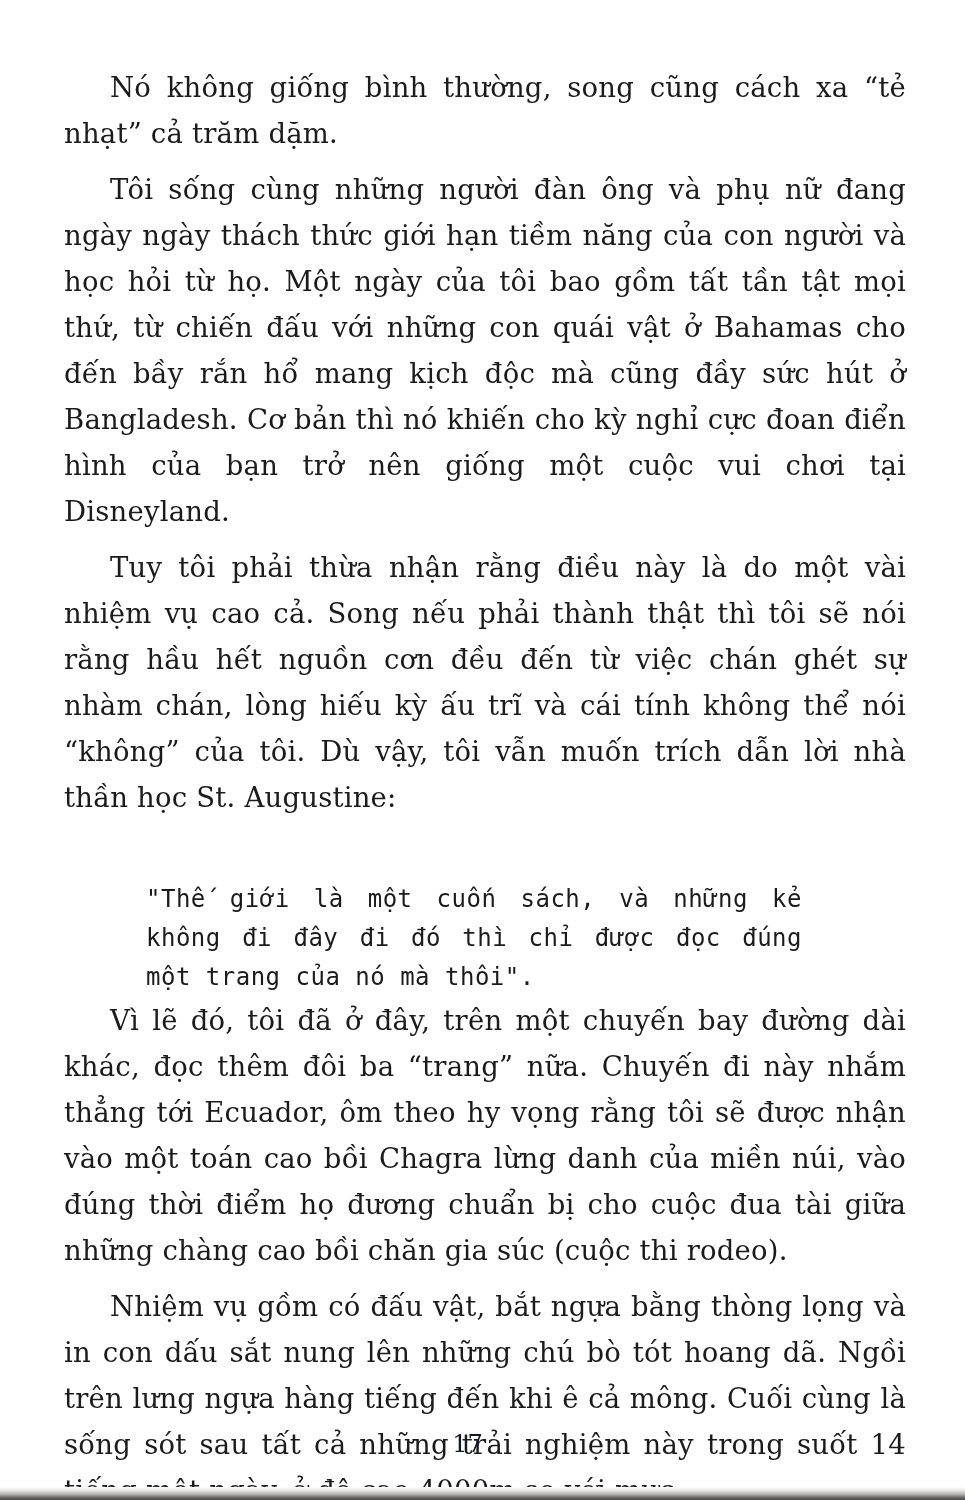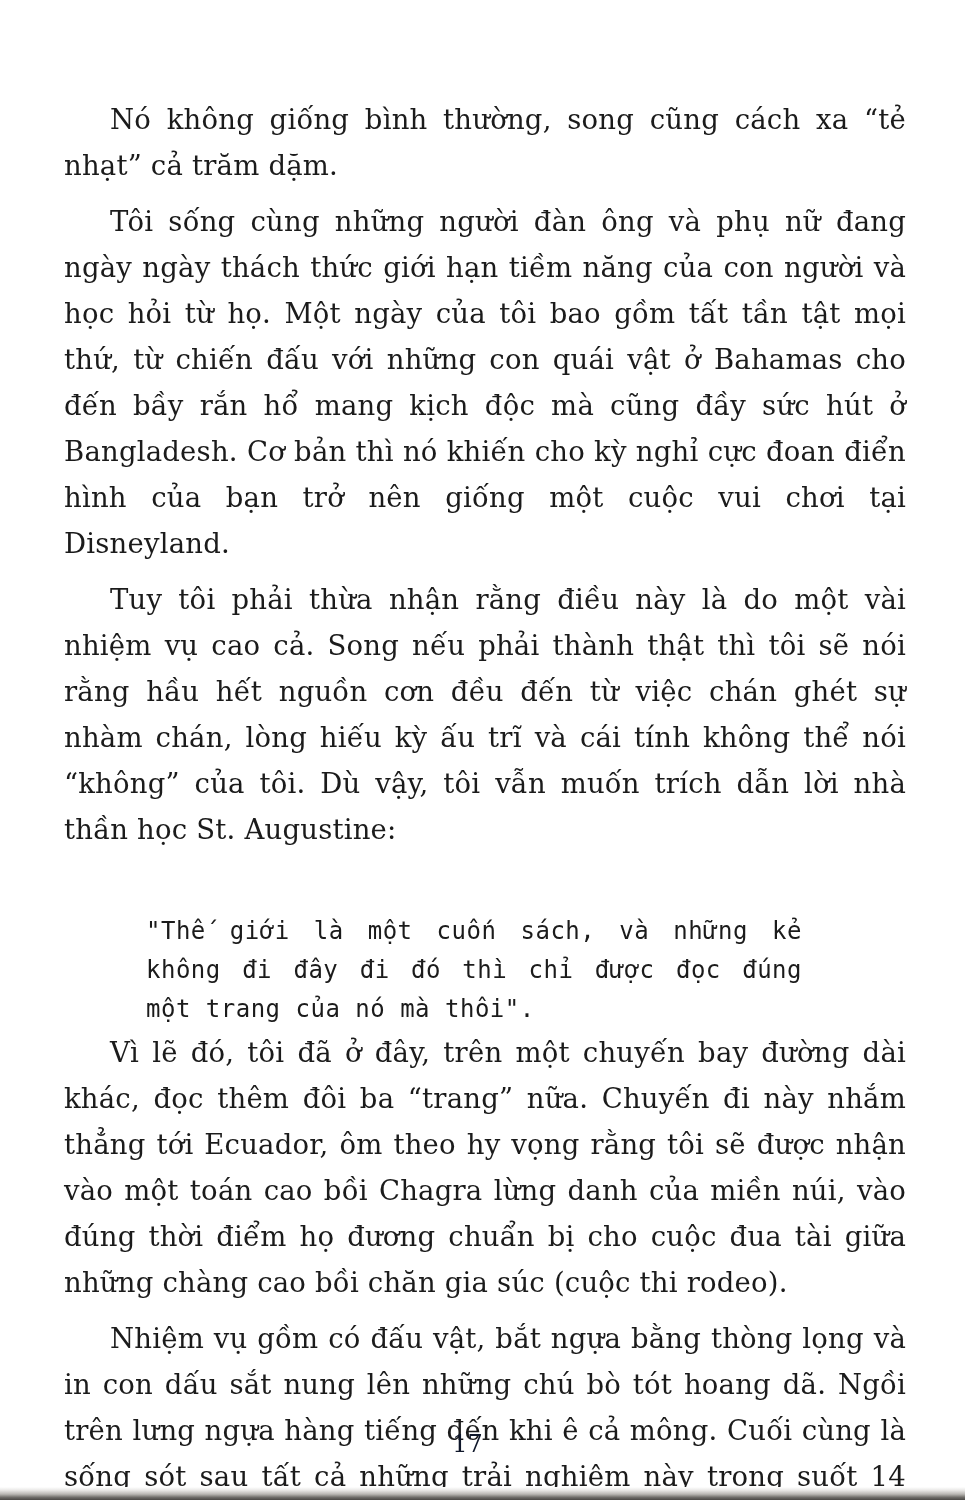--- a/index.html
+++ b/index.html
@@ -14,21 +14,21 @@
     overflow: hidden;
     font-family: "DejaVu Serif", "Liberation Serif", serif;
     color: #1b1b1b;
   }
   .book-page {
     position: absolute;
     top: 0; left: 0;
     width: 965px;
     height: 1500px;
     box-sizing: border-box;
-    padding: 96px 62px 0 64px;
+    padding: 64px 62px 0 64px;
     background: #ffffff;
   }
   .text-block {
     width: 842px;
   }
   p.para {
     margin: 0 0 10px 0;
     font-size: 27.5px;
     line-height: 46px;
     text-align: justify;

